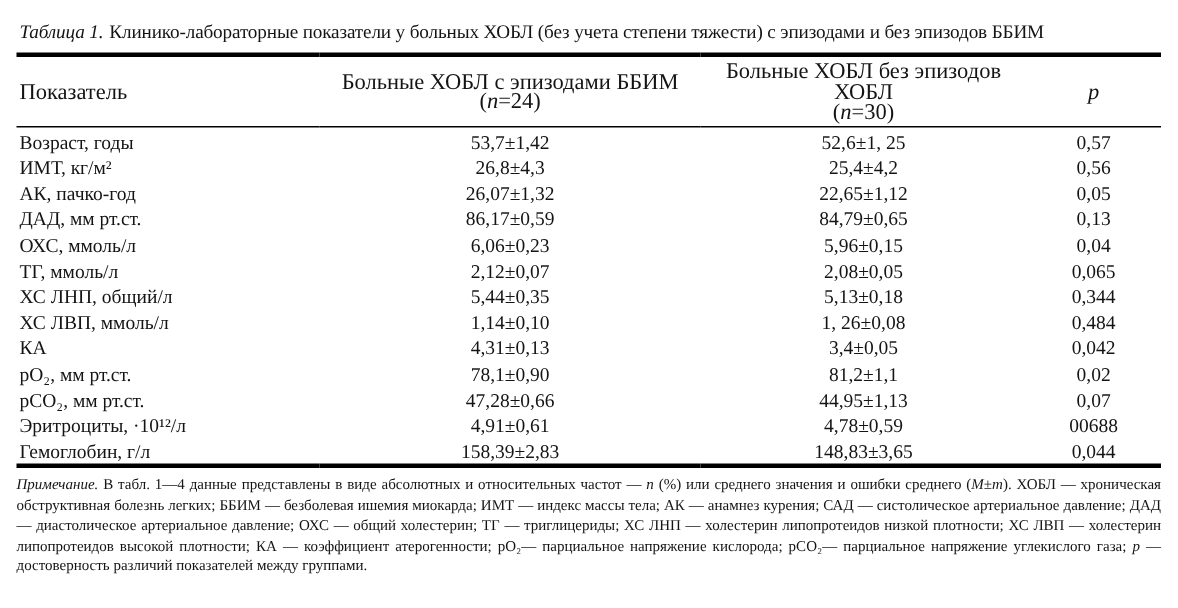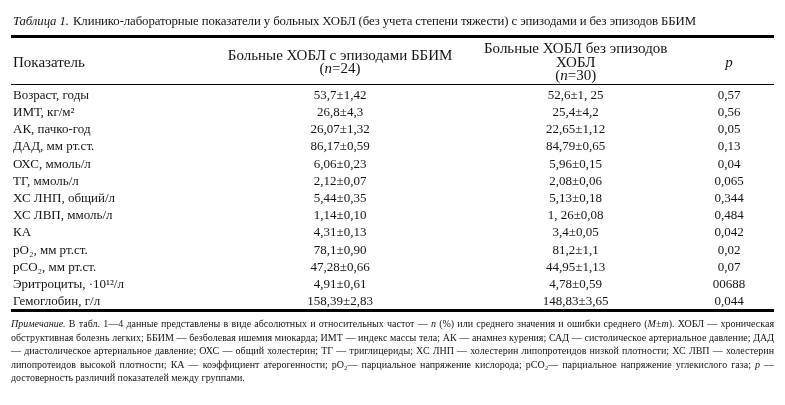--- a/index.html
+++ b/index.html
@@ -110,21 +110,21 @@
         </tr>
         <tr>
           <td class="c1">ОХС, ммоль/л</td>
           <td class="c2">6,06±0,23</td>
           <td class="c3">5,96±0,15</td>
           <td class="c4">0,04</td>
         </tr>
         <tr>
           <td class="c1">ТГ, ммоль/л</td>
           <td class="c2">2,12±0,07</td>
-          <td class="c3">2,08±0,06</td>
+          <td class="c3">2,08±0,05</td>
           <td class="c4">0,065</td>
         </tr>
         <tr>
           <td class="c1">ХС ЛНП, общий/л</td>
           <td class="c2">5,44±0,35</td>
           <td class="c3">5,13±0,18</td>
           <td class="c4">0,344</td>
         </tr>
         <tr>
           <td class="c1">ХС ЛВП, ммоль/л</td>

